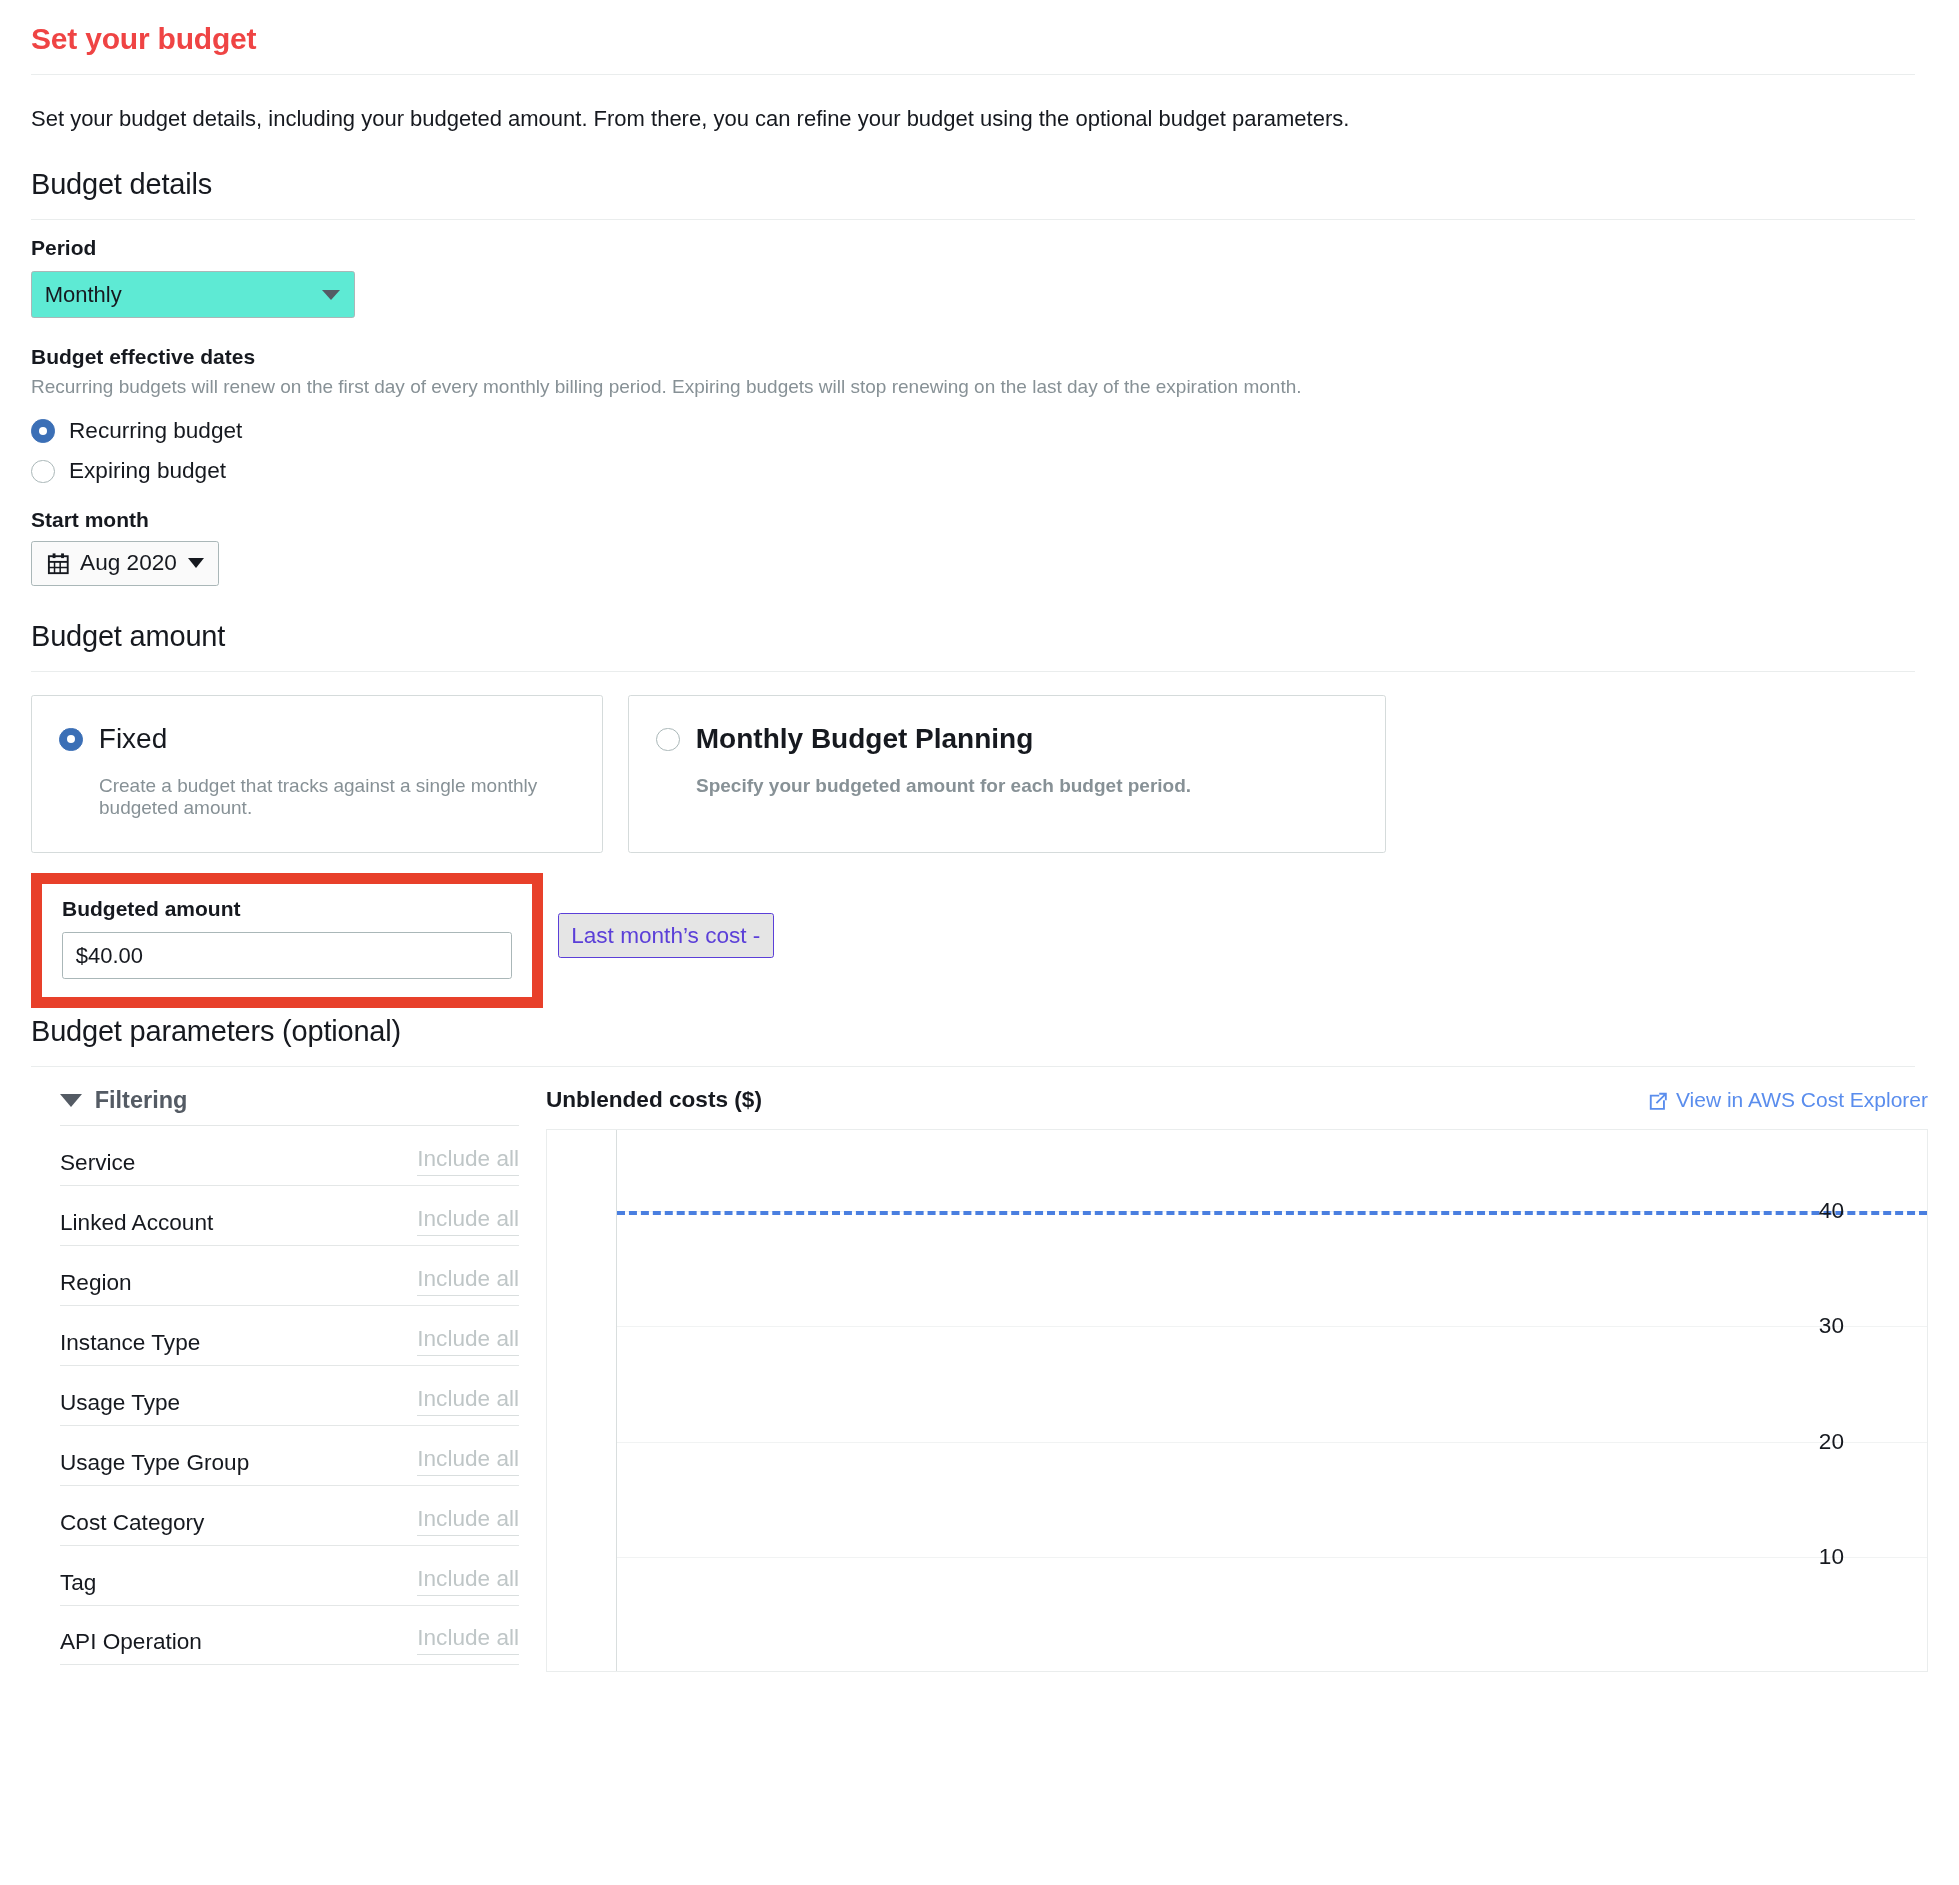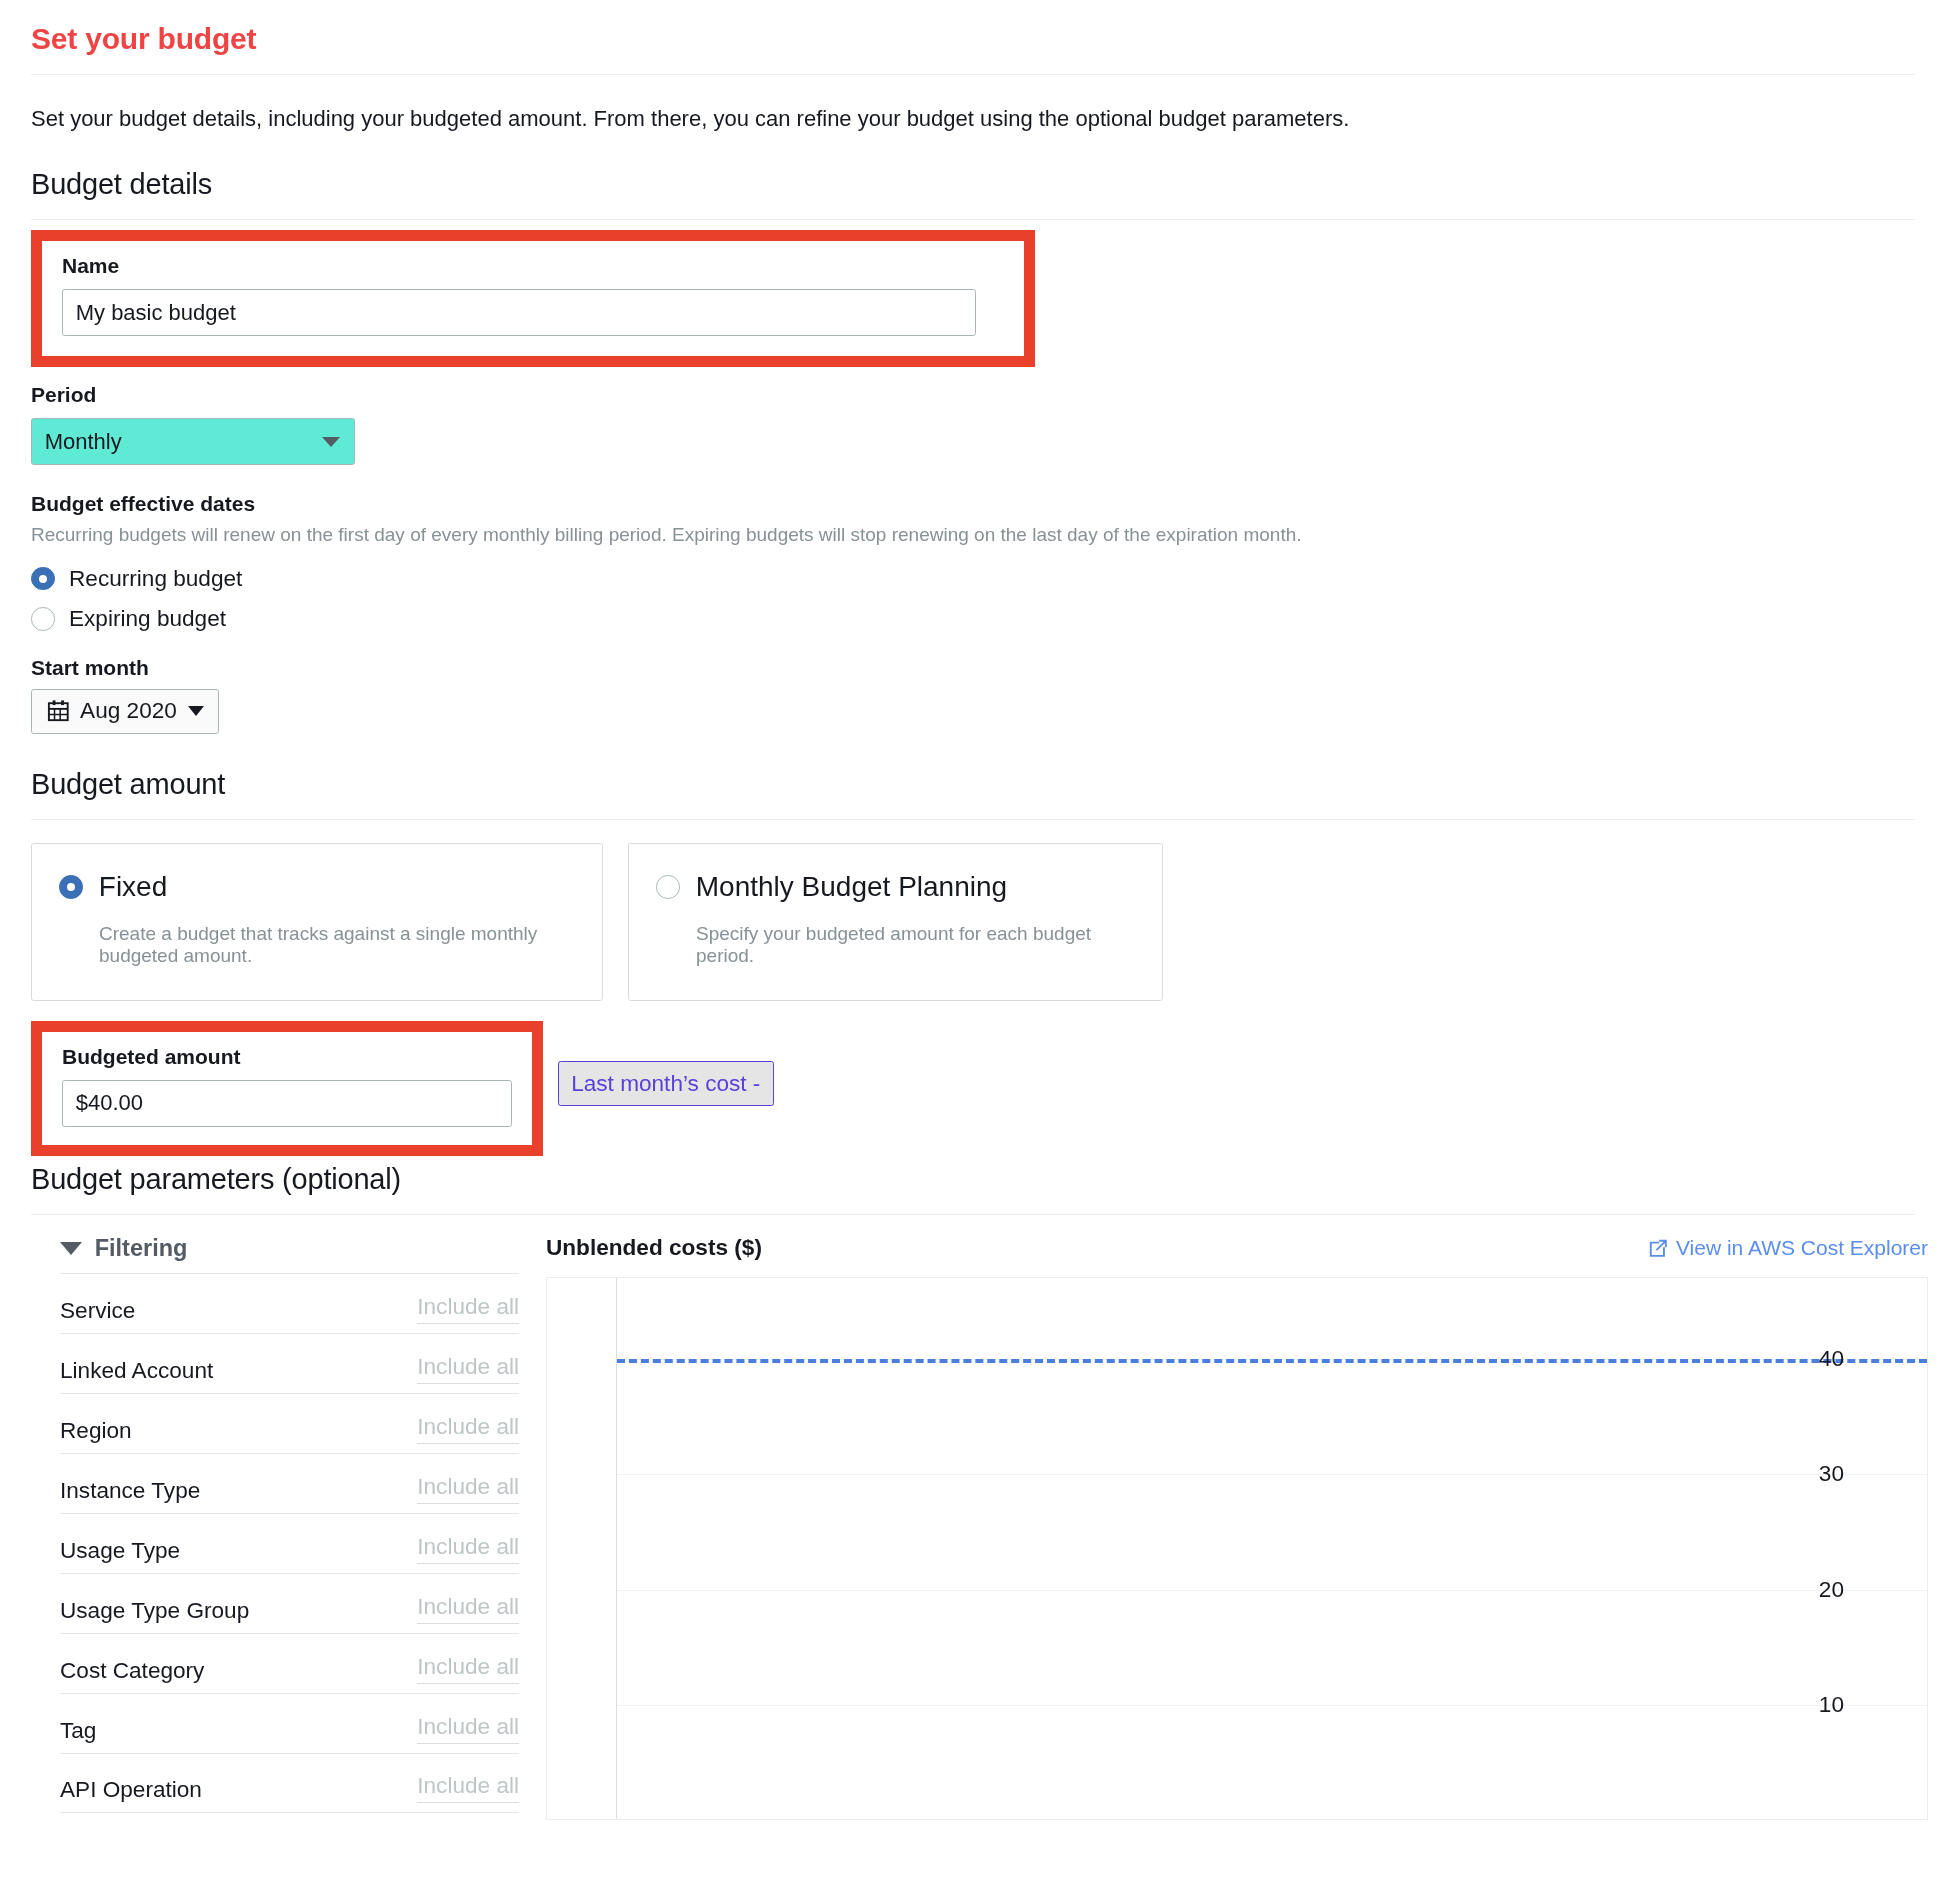--- a/index.html
+++ b/index.html
@@ -159,21 +159,21 @@
 
   
   .cards { display: flex; gap: 25px; margin-top: 23.5px; }
   .card {
     border: 0.9px solid #d5dbdb;
     border-radius: 2.7px;
     background: #ffffff;
     padding: 27px 27px 33px 27px;
   }
   .card-1 { width: 572px; }
-  .card-2 { width: 535px; }
+  .card-2 { width: 758px; font-weight: bold; }
   .card-head { display: flex; align-items: center; }
   .card-title {
     font-size: 28px;
     color: #16191f;
     margin-left: 16.3px;
   }
   .card-desc {
     font-size: 19px;
     color: #879196;
     margin-top: 20px;
@@ -297,26 +297,20 @@
 
 <div class="page">
 
   <h1 class="page-title">Set your budget</h1>
   <div class="rule wide"></div>
   <div class="page-desc">Set your budget details, including your budgeted amount. From there, you can refine your budget using the optional budget parameters.</div>
 
   <div class="section-h">Budget details</div>
   <div class="rule wide"></div>
 
-  <div style="margin-top:11px;">
-    <div class="redbox redbox-name" style="width:1004px;">
-      <div class="field-label">Name</div>
-      <input class="text-input" style="width: 914px; margin-top: 11px;" value="My basic budget">
-    </div>
-  </div>
 
   <div style="margin-top:16.3px;">
     <div class="field-label">Period</div>
     <div class="select-box" style="margin-top:11px;">
       <div class="sel-val">Monthly</div>
       <span class="caret-down"></span>
     </div>
   </div>
 
   <div style="margin-top:27px;">

